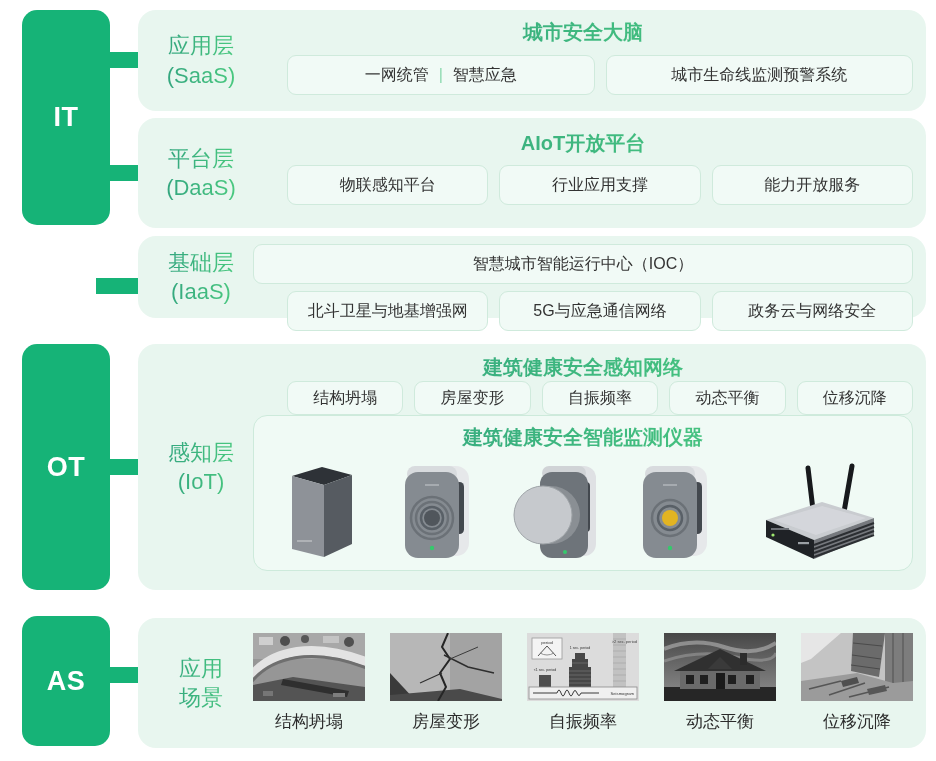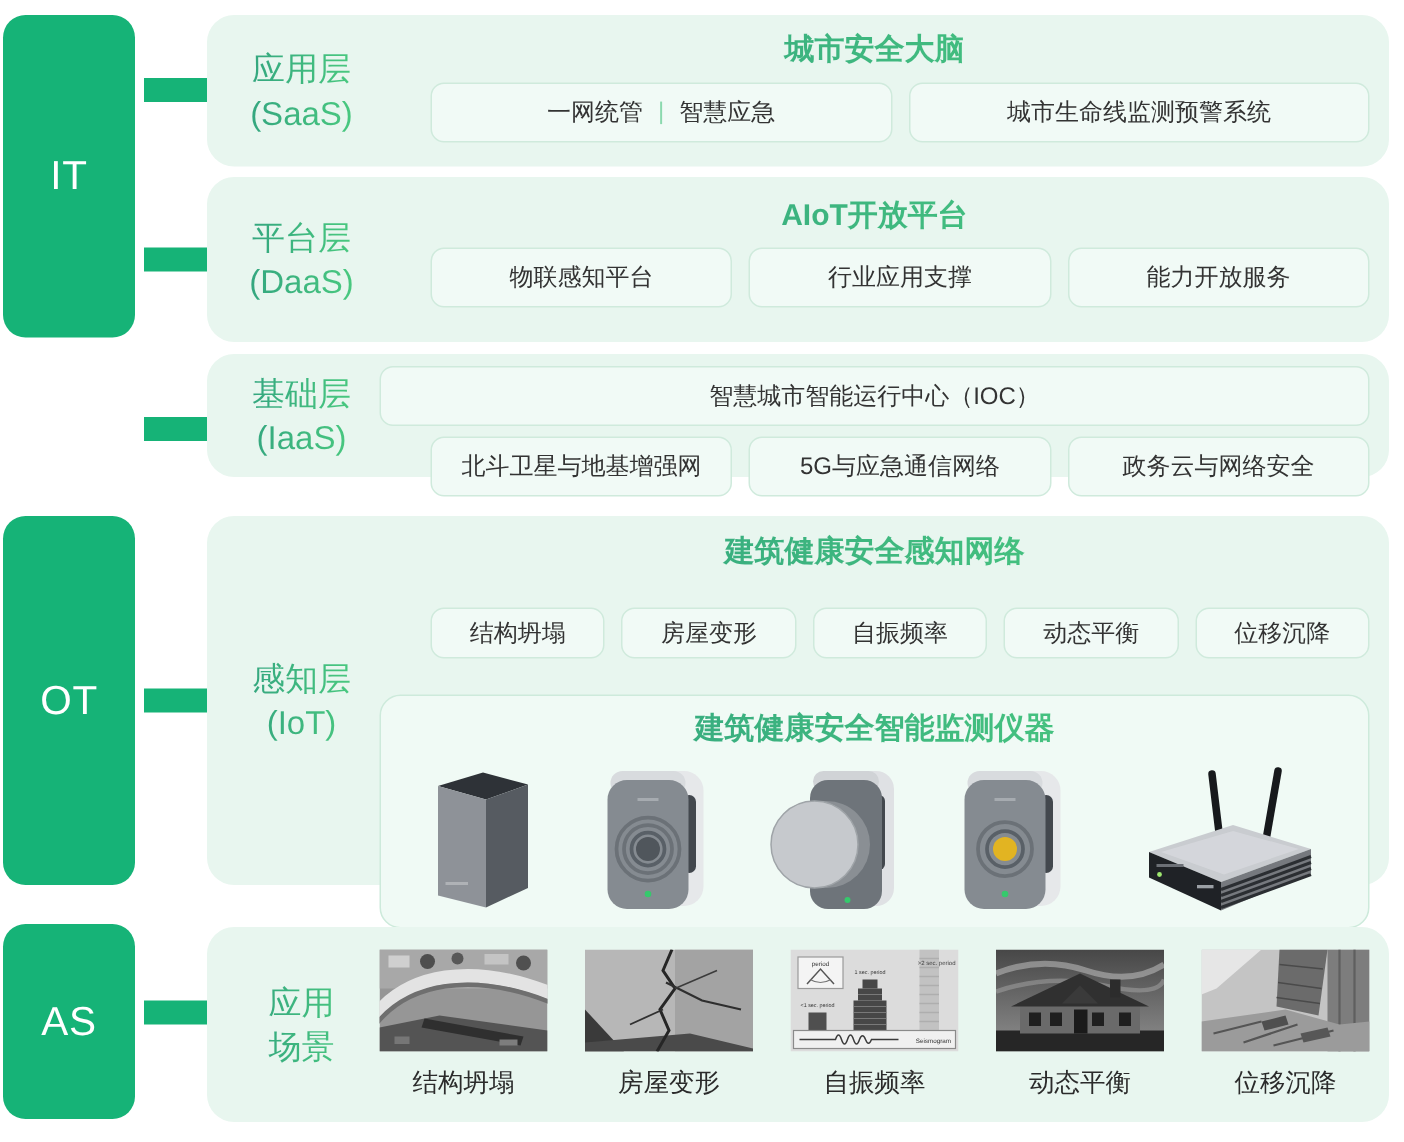--- a/index.html
+++ b/index.html
@@ -1,22 +1,22 @@
 <!DOCTYPE html>
 <html><head>
 <meta charset="utf-8">
 <style>
   html,body{margin:0;padding:0;background:#fff;}
   body{font-family:"Liberation Sans","DejaVu Sans",sans-serif;}
   .stage{position:relative;width:936px;height:761px;background:#fff;overflow:hidden;}
 
   
-  .lblock{position:absolute;left:2px;width:88px;background:#16B377;border-radius:15px;
+  .lblock{position:absolute;left:22px;width:88px;background:#16B377;border-radius:15px;
           display:flex;align-items:center;justify-content:center;color:#fff;
-          font-weight:normal;font-size:27px;letter-spacing:.5px;}
+          font-weight:bold;font-size:27px;letter-spacing:.5px;}
   .conn{position:absolute;left:96px;width:44px;height:16px;background:#16B377;}
 
   
   .panel{position:absolute;left:138px;width:788px;background:#E8F6EF;border-radius:18px;}
   .layer-label{position:absolute;left:10px;top:0;bottom:0;width:106px;display:flex;flex-direction:column;
                align-items:center;justify-content:center;font-size:22px;line-height:1.32;text-align:center;}
   .grad{background:linear-gradient(90deg,#2E9D7F,#4FD27F);-webkit-background-clip:text;background-clip:text;color:transparent;}
   .content{position:absolute;left:115px;width:660px;top:0;bottom:0;display:flex;flex-direction:column;}
   .row-title{font-size:20px;font-weight:600;text-align:center;flex:0 0 auto;}
   .pill{background:#F1FAF6;border:1px solid #CFEADC;border-radius:9px;display:flex;
@@ -103,21 +103,21 @@
         <div class="pill">政务云与网络安全</div>
       </div>
     </div>
   </section>
 
   <section class="panel" style="top:344px;height:246px">
     <div class="layer-label grad">
       <div>感知层</div>
       <div>(IoT)</div>
     </div>
-    <div class="content" style="padding-top:10px;gap:24px">
+    <div class="content" style="padding-top:10px;gap:0">
       <div class="row-title grad">建筑健康安全感知网络</div>
       <div class="btn-row small">
         <div class="pill">结构坍塌</div>
         <div class="pill">房屋变形</div>
         <div class="pill">自振频率</div>
         <div class="pill">动态平衡</div>
         <div class="pill">位移沉降</div>
       </div>
       <div class="inner-box">
         <div class="row-title grad">建筑健康安全智能监测仪器</div>

